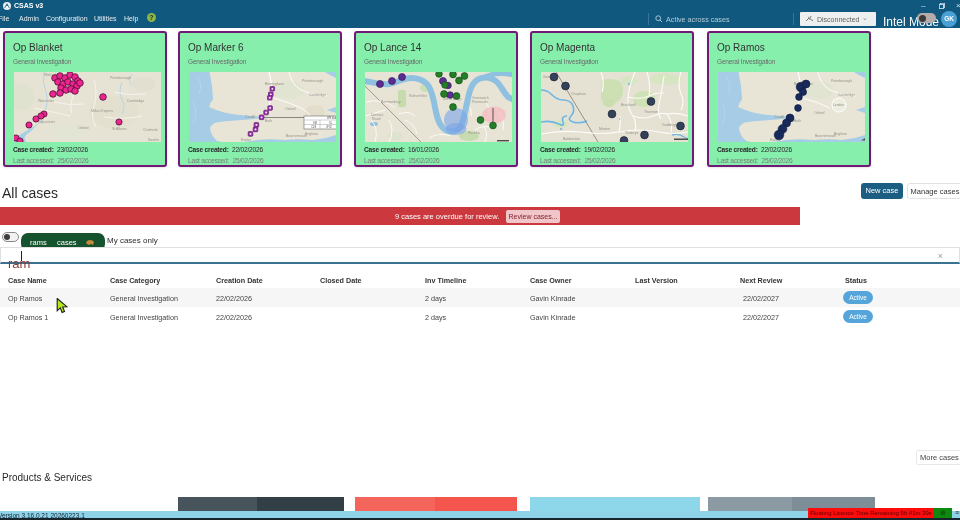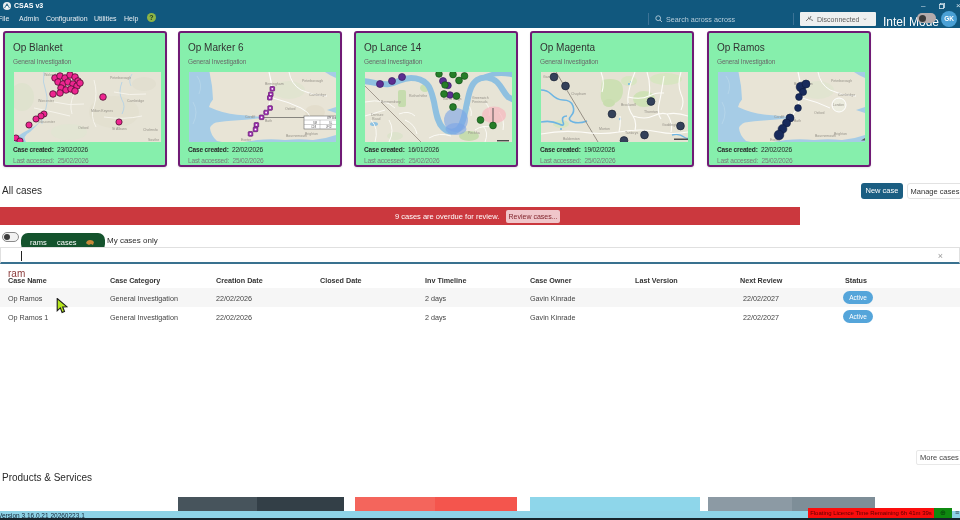--- a/index.html
+++ b/index.html
@@ -13,40 +13,40 @@
 .menuitem { position:absolute; top:14.5px; color:#e8eef2; font-size:7px; }
 
 .card { position:absolute; top:31px; width:164px; height:136px; background:#86efac;
   border:2px solid #701a75; border-radius:3px; box-shadow:0 1px 2px rgba(0,0,0,0.10); }
 .card h3 { font-size:10px; font-weight:normal; color:#323232; margin:9px 0 0 8px; }
 .card .cat { font-size:6.5px; letter-spacing:-0.15px; color:#6a6a6a; margin:5px 0 0 8px; }
 .card .map { position:absolute; left:9px; top:39px; width:147px; height:70px; overflow:hidden; }
 .card .cc { position:absolute; left:8px; top:112.5px; font-size:6.6px; letter-spacing:-0.2px; color:#2a2a2a; }
 .card .la { position:absolute; left:8px; top:123.5px; font-size:6.6px; letter-spacing:-0.2px; color:#7a7a7a; }
 
-#allcases { left:2px; top:185px; font-size:10px; color:#2a2a2a; }
+#allcases { left:2px; top:185px; font-size:14px; color:#2a2a2a; }
 #newcase { left:861px; top:183px; width:42px; height:16px; background:#1b5e82; color:#fff;
   font-size:7.5px; border-radius:3px; text-align:center; line-height:16px; }
 #managecases { left:907px; top:183px; width:56px; height:16px; background:#fff; color:#333;
   font-size:7.5px; border:1px solid #e2e2e2; border-radius:3px; text-align:center; line-height:15px; }
 #redbanner { left:0; top:207px; width:800px; height:18px; background:#cb383e; }
 #redbanner .msg { position:absolute; left:395px; top:5px; color:#fff; font-size:7.5px; }
 #reviewbtn { position:absolute; left:506px; top:2.5px; width:54px; height:13px; background:#f0c6ca;
   color:#7d1f26; font-size:7px; border-radius:2px; text-align:center; line-height:13px; white-space:nowrap; }
 
 #mytoggle { left:2px; top:232px; width:17px; height:10px; border:1px solid #8a8a8a;
   border-radius:5px; background:#f2f2f2; }
 #mytoggle .knob { position:absolute; left:1px; top:1px; width:6px; height:6px;
   border-radius:50%; background:#3c3c3c; }
 #tooltip { left:21px; top:233px; width:84px; height:18px; background:#14532d; border-radius:7px; }
 #tooltip span { position:absolute; top:5px; color:#fff; font-size:7.5px; }
 #mylabel { left:107px; top:236px; font-size:8px; color:#2a2a2a; }
 #searchinput { left:0px; top:247px; width:960px; height:17px; background:#fff;
   border:1px solid #e0e0e0; border-bottom:2px solid #39718f; }
-#searchinput .txt { position:absolute; left:7px; top:20px; font-size:10px; color:#8b3a3a; }
+#searchinput .txt { position:absolute; left:7px; top:8px; font-size:13px; color:#8b3a3a; }
 #searchinput .clear { position:absolute; right:16px; top:3px; font-size:9px; color:#9a9a9a; }
 
 .th { position:absolute; top:276px; font-size:7.2px; font-weight:bold; color:#333; }
 .row1 { left:0; top:288px; width:960px; height:19px; background:#f6f6f6; }
 .row2 { left:0; top:307px; width:960px; height:19px; background:#fff; }
 .td { position:absolute; font-size:7.2px; color:#444; top:6px; }
 .pill { position:absolute; left:843px; top:3px; width:30px; height:13px; background:#55a5da;
   border-radius:7px; color:#fff; font-size:6.5px; text-align:center; line-height:13px; }
 #morecases { left:916px; top:450px; width:47px; height:15px; background:#fff; border:1px solid #e8e8e8;
   border-radius:2px; font-size:7.5px; color:#444; text-align:center; line-height:14px; }
@@ -80,21 +80,21 @@
   <div class="menuitem" style="left:19px">Admin</div>
   <div class="menuitem" style="left:46px">Configuration</div>
   <div class="menuitem" style="left:94px">Utilities</div>
   <div class="menuitem" style="left:124px">Help</div>
   <div class="abs" style="left:147px;top:13px;width:9px;height:9px;border-radius:50%;background:#8db446;color:#1c3a1c;font-size:7px;font-weight:bold;text-align:center;line-height:9px">?</div>
   <div class="abs" style="left:648px;top:13px;width:1px;height:12px;background:#3c7396"></div>
   <svg class="abs" style="left:655px;top:15px" width="8" height="8" viewBox="0 0 8 8">
     <circle cx="3.2" cy="3.2" r="2.4" fill="none" stroke="#b6cdda" stroke-width="0.9"></circle>
     <line x1="5" y1="5" x2="7" y2="7" stroke="#b6cdda" stroke-width="0.9"></line>
   </svg>
-  <div class="menuitem" style="left:666px;top:15px;color:#b6cdda;font-size:7.2px">Search across across</div>
+  <div class="menuitem" style="left:666px;top:15px;color:#b6cdda;font-size:7.2px">Active across cases</div>
   <div class="abs" style="left:793px;top:13px;width:1px;height:12px;background:#3c7396"></div>
   <div class="abs" style="left:800px;top:12px;width:76px;height:14px;background:#eef0f0;border-radius:1px"></div>
   <svg class="abs" style="left:805px;top:15px" width="9" height="8" viewBox="0 0 9 8">
     <path d="M1 6 L4 3 M3.2 2 l1.6 1.6 M6 1 l-1.5 3.5 M5.5 4.5 l2.5 1" stroke="#5a5a5a" stroke-width="0.8" fill="none"></path>
   </svg>
   <div class="abs" style="left:817px;top:15.5px;font-size:7px;color:#5f5f5f">Disconnected</div>
   <div class="abs" style="left:862px;top:14px;font-size:7px;color:#8a8a8a">⌄</div>
   <div class="abs" style="left:883px;top:15px;font-size:12px;color:#fff">Intel Mode</div>
   <div class="abs" style="left:917px;top:13px;width:19px;height:10px;background:#b5abab;border-radius:5px"></div>
   <div class="abs" style="left:919px;top:14.5px;width:7px;height:7px;background:#3a3a3a;border-radius:50%"></div>

